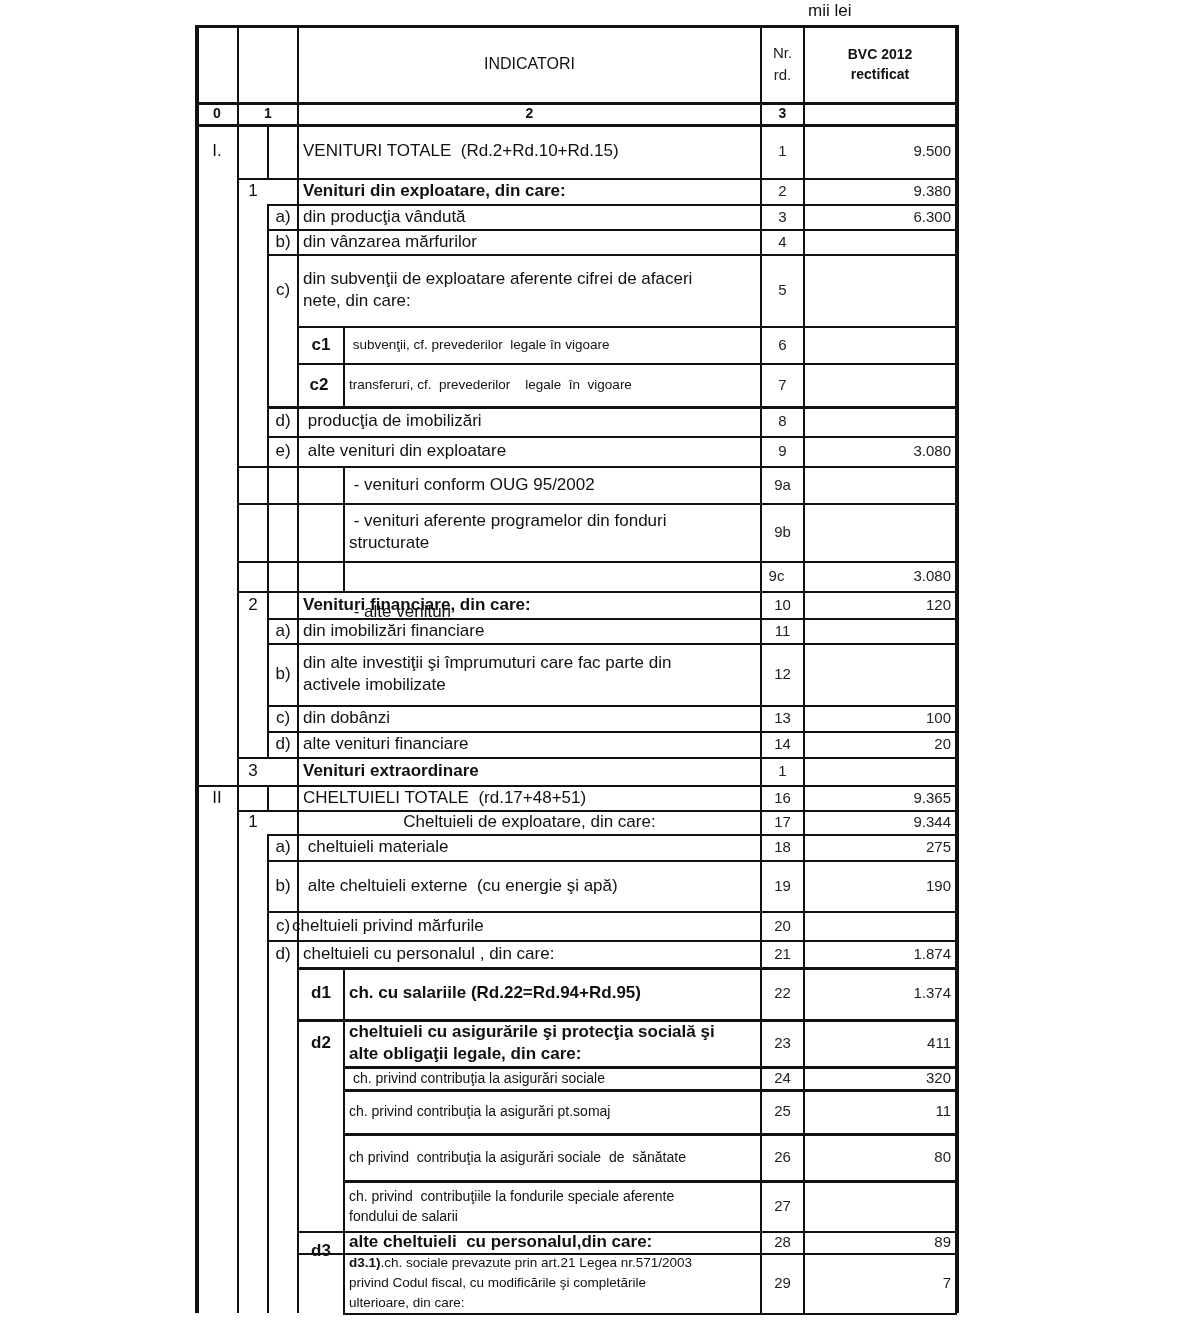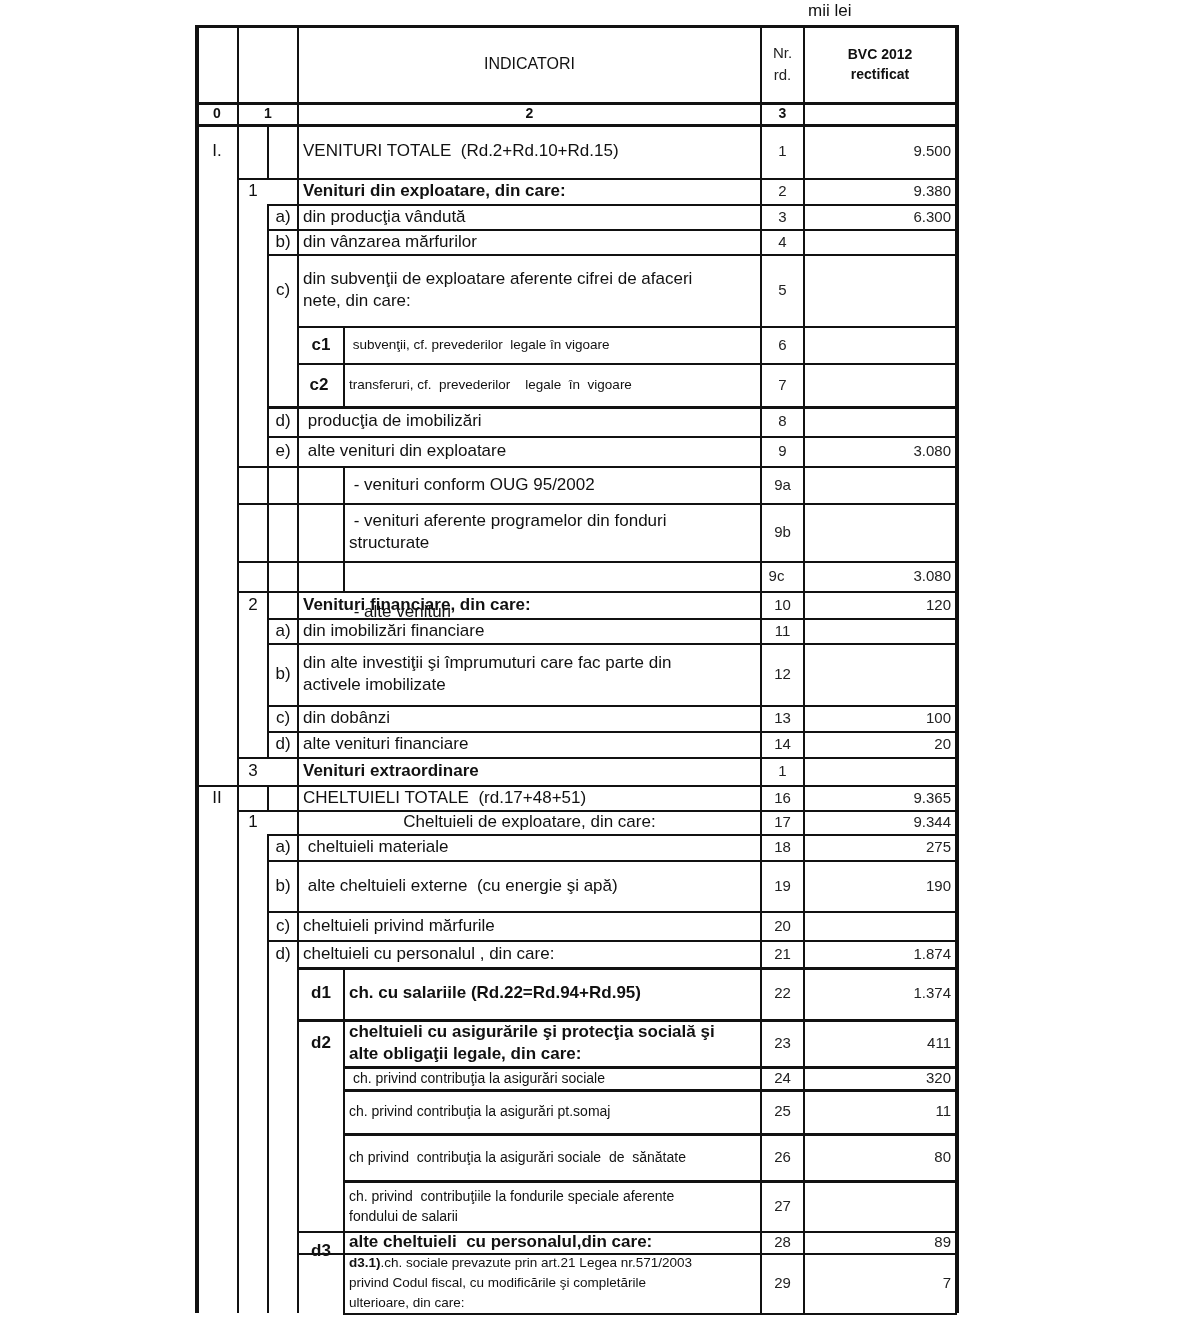--- a/index.html
+++ b/index.html
@@ -148,21 +148,21 @@
     <div class="cell l big" style="left: 299px; top: 834px; width: 461px; height: 26px;"> cheltuieli materiale</div>
     <div class="cell c num" style="left: 762px; top: 834px; width: 41px; height: 26px;">18</div>
     <div class="cell r num big" style="left: 805px; top: 834px; width: 150px; height: 26px; padding-left: 16px;">275</div>
     <div class="hl" style="left: 267px; top: 860px; width: 690px;"></div>
     <div class="cell c big" style="left: 269px; top: 860px; width: 28px; height: 51px;">b)</div>
     <div class="cell l big" style="left: 299px; top: 860px; width: 461px; height: 51px;"> alte cheltuieli externe  (cu energie şi apă)</div>
     <div class="cell c num" style="left: 762px; top: 860px; width: 41px; height: 51px;">19</div>
     <div class="cell r num big" style="left: 805px; top: 860px; width: 150px; height: 51px;">190</div>
     <div class="hl" style="left: 267px; top: 911px; width: 690px;"></div>
     <div class="cell c big" style="left: 269px; top: 911px; width: 28px; height: 29px;">c)</div>
-    <div class="cell l big" style="left: 299px; top: 911px; width: 461px; height: 29px;">cheltuieli privind mărfurile</div>
+    <div class="cell l big" style="left: 288px; top: 911px; width: 461px; height: 29px;">cheltuieli privind mărfurile</div>
     <div class="cell c num" style="left: 762px; top: 911px; width: 41px; height: 29px;">20</div>
     <div class="cell r num big" style="left: 805px; top: 911px; width: 150px; height: 29px;"></div>
     <div class="hl" style="left: 267px; top: 940px; width: 690px;"></div>
     <div class="cell c big" style="left: 269px; top: 940px; width: 28px; height: 27px;">d)</div>
     <div class="cell l big" style="left: 299px; top: 940px; width: 461px; height: 27px;">cheltuieli cu personalul , din care:</div>
     <div class="cell c num" style="left: 762px; top: 940px; width: 41px; height: 27px;">21</div>
     <div class="cell r num big" style="left: 805px; top: 940px; width: 150px; height: 27px;">1.874</div>
     <div class="hl thick" style="left: 297px; top: 967px; width: 660px;"></div>
     <div class="cell c b big" style="left: 299px; top: 967px; width: 44px; height: 52px;">d1</div>
     <div class="cell l b big" style="left: 345px; top: 967px; width: 415px; height: 52px;">ch. cu salariile (Rd.22=Rd.94+Rd.95)</div>

